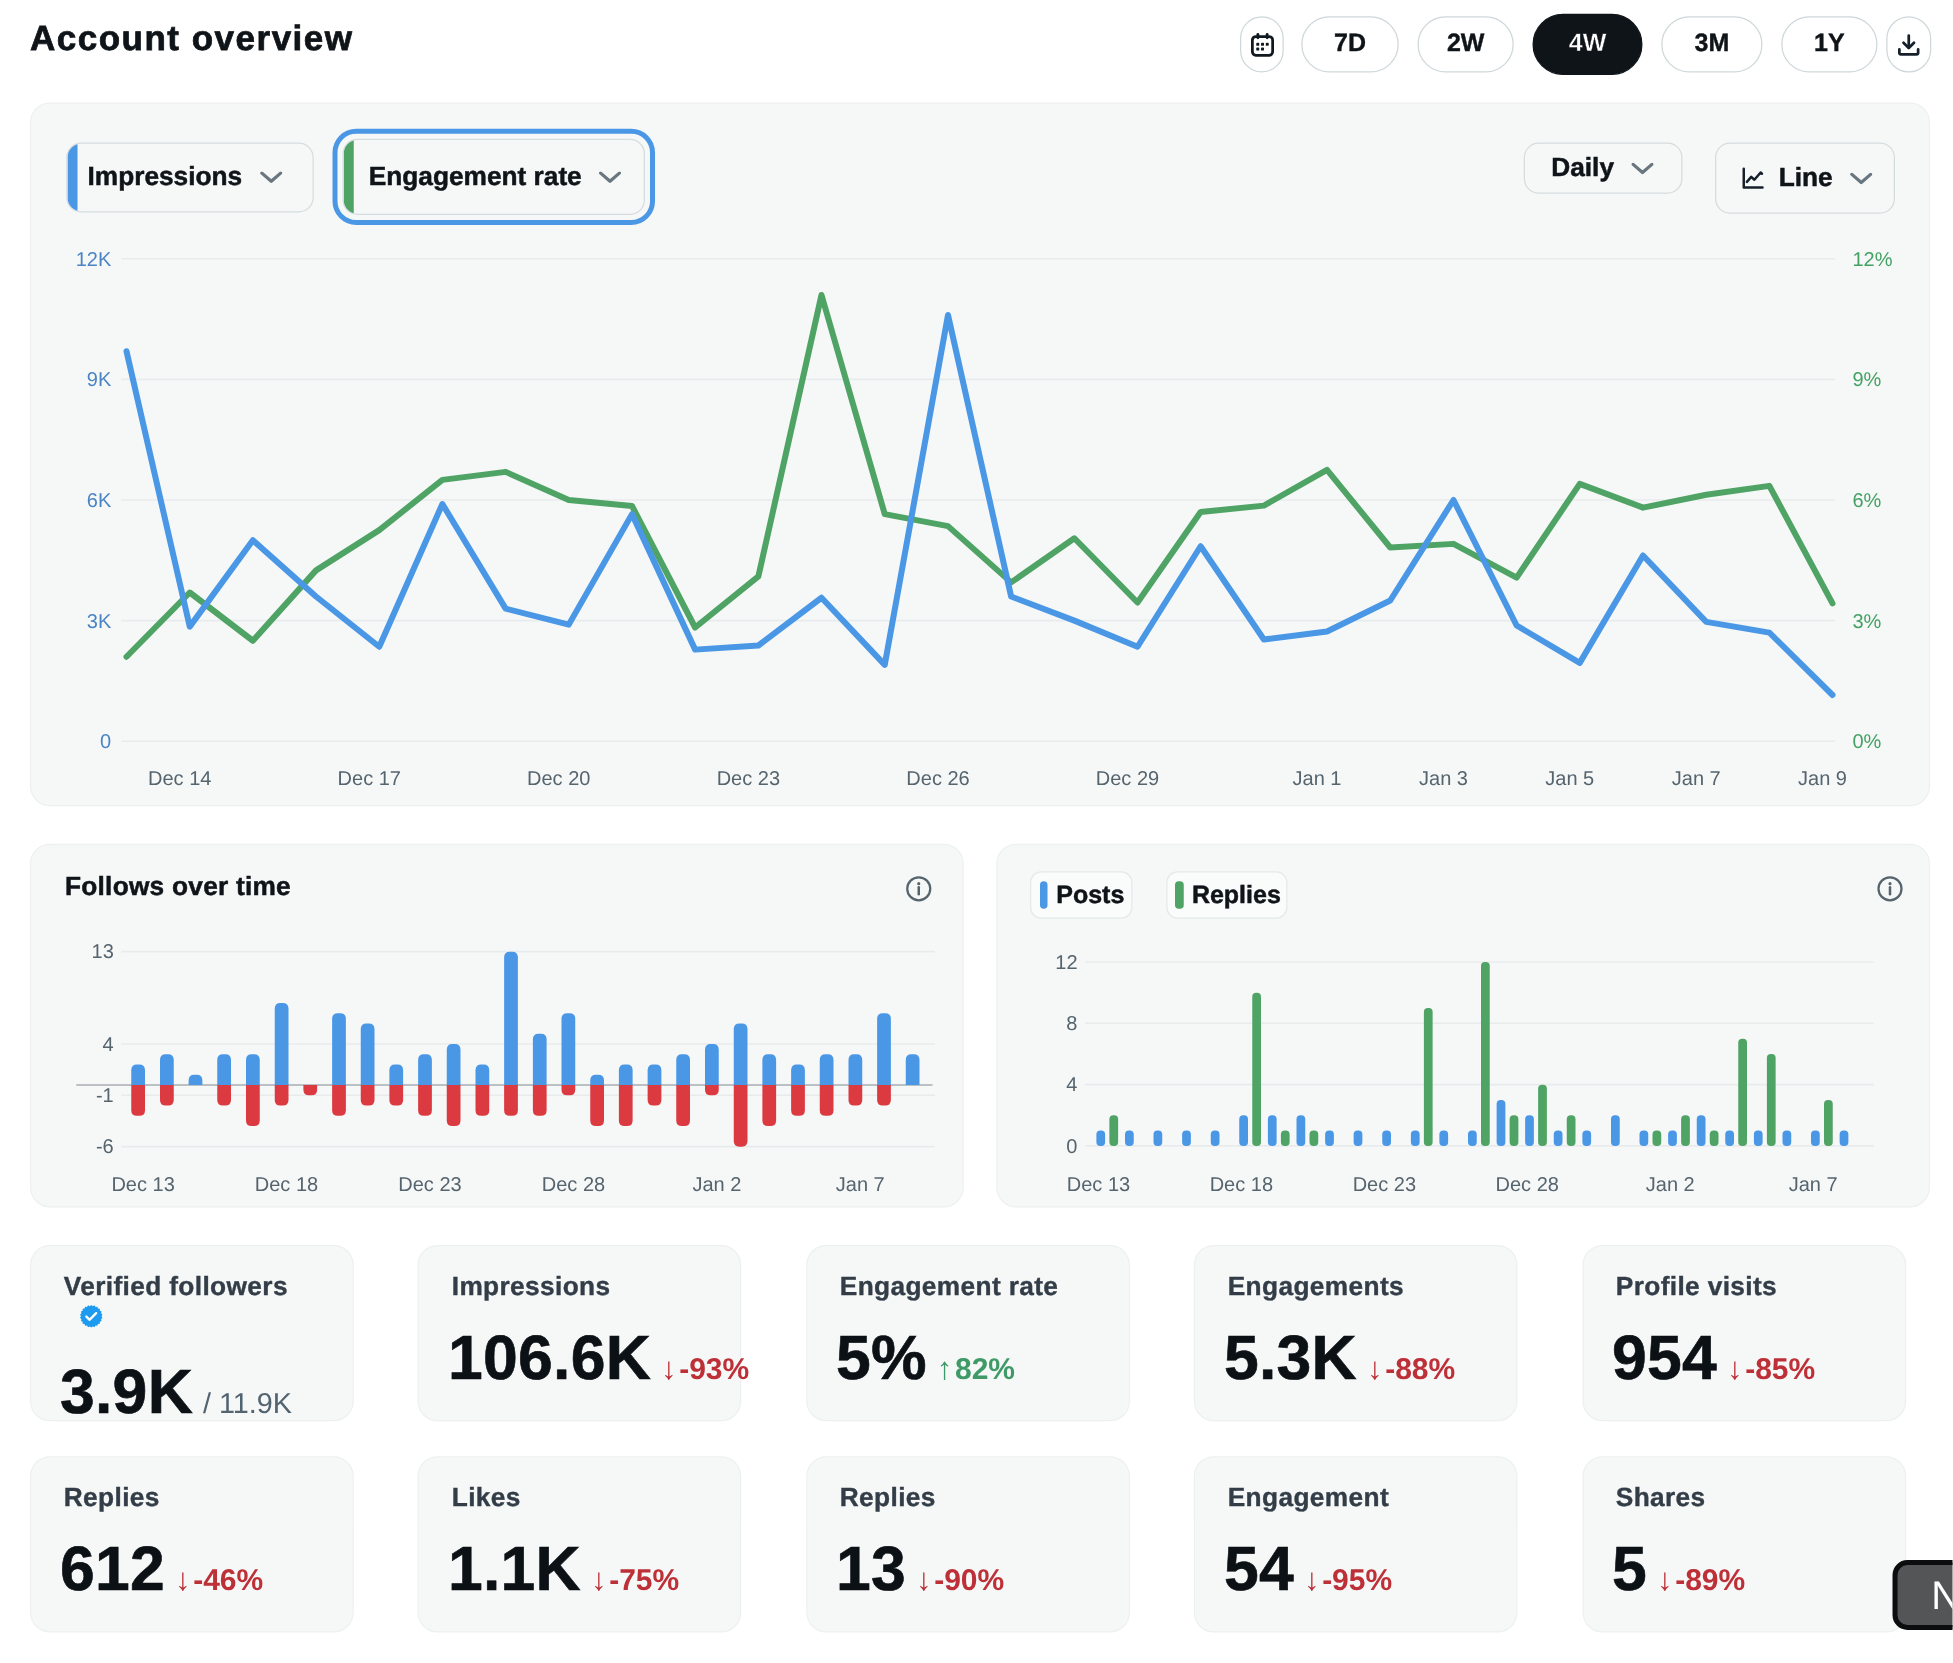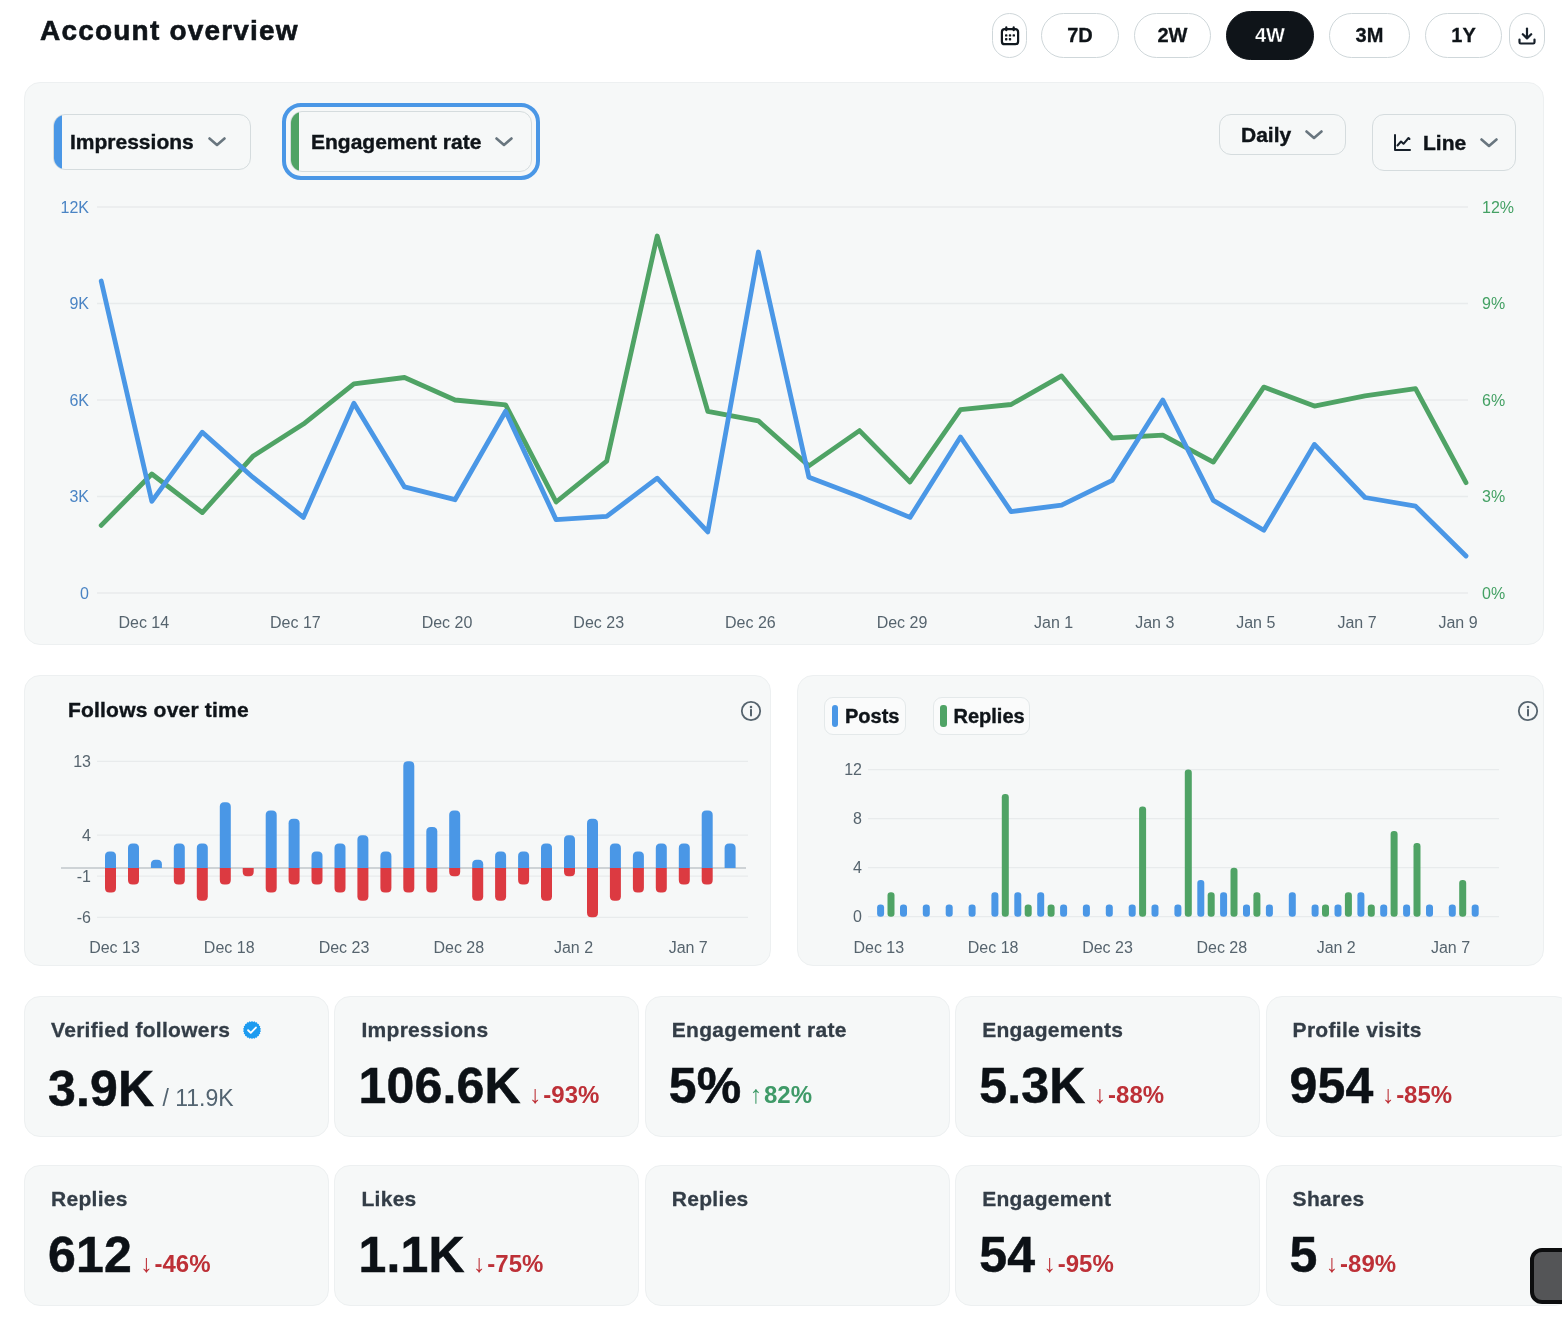--- a/index.html
+++ b/index.html
@@ -1,25 +1,25 @@
 <!DOCTYPE html>
 <html><head>
 <meta charset="utf-8">
 <style>
 * { margin:0; padding:0; box-sizing:border-box; }
 body { font-family:"Liberation Sans", sans-serif; background:#fff; width:1562px; height:1330px; position:relative; overflow:hidden; }
-.abs { position:absolute;margin-left:16px; }
+.abs { position:absolute; }
 .card { position:absolute; background:#f6f8f8; border:1px solid #edf0f1; border-radius:16px; }
 .pill { position:absolute; top:13px; height:45px; border:1px solid #cfd7da; border-radius:22.5px; background:#fff;
   font-size:20px; font-weight:bold; color:#0f1419; display:flex; align-items:center; justify-content:center; -webkit-text-stroke:0.3px #0f1419; }
 .chip { position:absolute; border:1px solid #d5dcde; border-radius:12px; display:flex; align-items:center; overflow:hidden; }
 .chipbar { position:absolute; left:0; top:0; bottom:0; width:7.5px; }
 .chiptext { font-size:21px; font-weight:bold; color:#0f1419; -webkit-text-stroke:0.4px #0f1419; }
 .stitle { font-size:21px; font-weight:bold; color:#333d47; letter-spacing:0.3px; -webkit-text-stroke:0.3px #333d47; }
-.scard { position:absolute; width:305px; height:141px; background:#f6f8f8; border:1px solid #edf0f1; border-radius:16px; padding:20px 24px 0 26px; }
+.scard { position:absolute; width:259px; height:141px; background:#f6f8f8; border:1px solid #edf0f1; border-radius:16px; padding:20px 24px 0 26px; }
 .scard .stitle { margin-top:1px; }
 .sval { margin-top:15px; margin-left:-3px; font-size:50px; font-weight:bold; color:#0c1116; letter-spacing:0.2px; -webkit-text-stroke:0.5px #0c1116; }
 .ssub { margin-left:8px; letter-spacing:0px; -webkit-text-stroke:0 transparent; }
 .sub-gray { font-size:23px; font-weight:normal; color:#536471; }
 .sub-red { font-size:24px; font-weight:bold; color:#bd3037; }
 .sub-green { font-size:24px; font-weight:bold; color:#3f9a68; }
 .arr { font-weight:normal; margin-right:2px; font-size:25px; }
 </style>
 </head>
 <body>
@@ -305,20 +305,21 @@
 <div class="scard" style="left:24px;top:1165px">
 <div class="stitle">Replies</div>
 <div class="sval">612<span class="ssub"><span class="sub-red"><span class="arr">↓</span>-46%</span></span></div>
 </div>
 <div class="scard" style="left:334.4px;top:1165px">
 <div class="stitle">Likes</div>
 <div class="sval">1.1K<span class="ssub"><span class="sub-red"><span class="arr">↓</span>-75%</span></span></div>
 </div>
 <div class="scard" style="left:644.8px;top:1165px">
 <div class="stitle">Replies</div>
+<div class="sval">13<span class="ssub"><span class="sub-red"><span class="arr">↓</span>-90%</span></span></div>
 </div>
 <div class="scard" style="left:955.2px;top:1165px">
 <div class="stitle">Engagement</div>
 <div class="sval">54<span class="ssub"><span class="sub-red"><span class="arr">↓</span>-95%</span></span></div>
 </div>
 <div class="scard" style="left:1265.6px;top:1165px">
 <div class="stitle">Shares</div>
 <div class="sval">5<span class="ssub"><span class="sub-red"><span class="arr">↓</span>-89%</span></span></div>
 </div>
 

